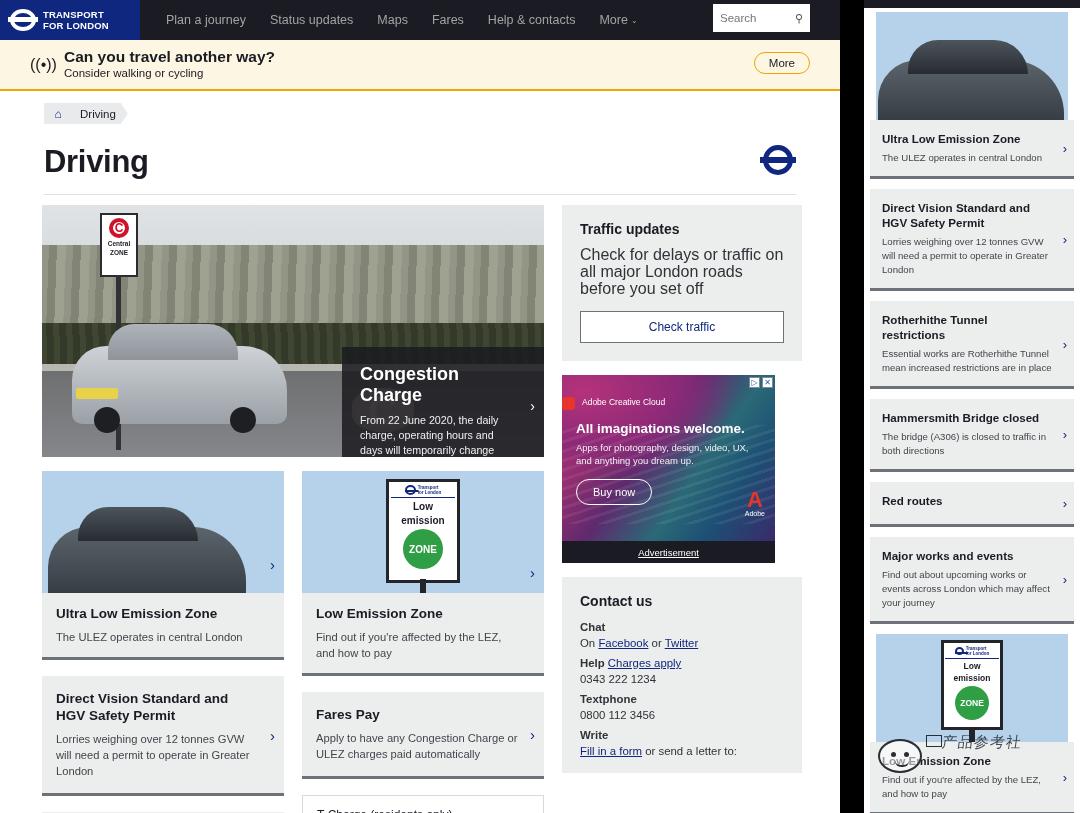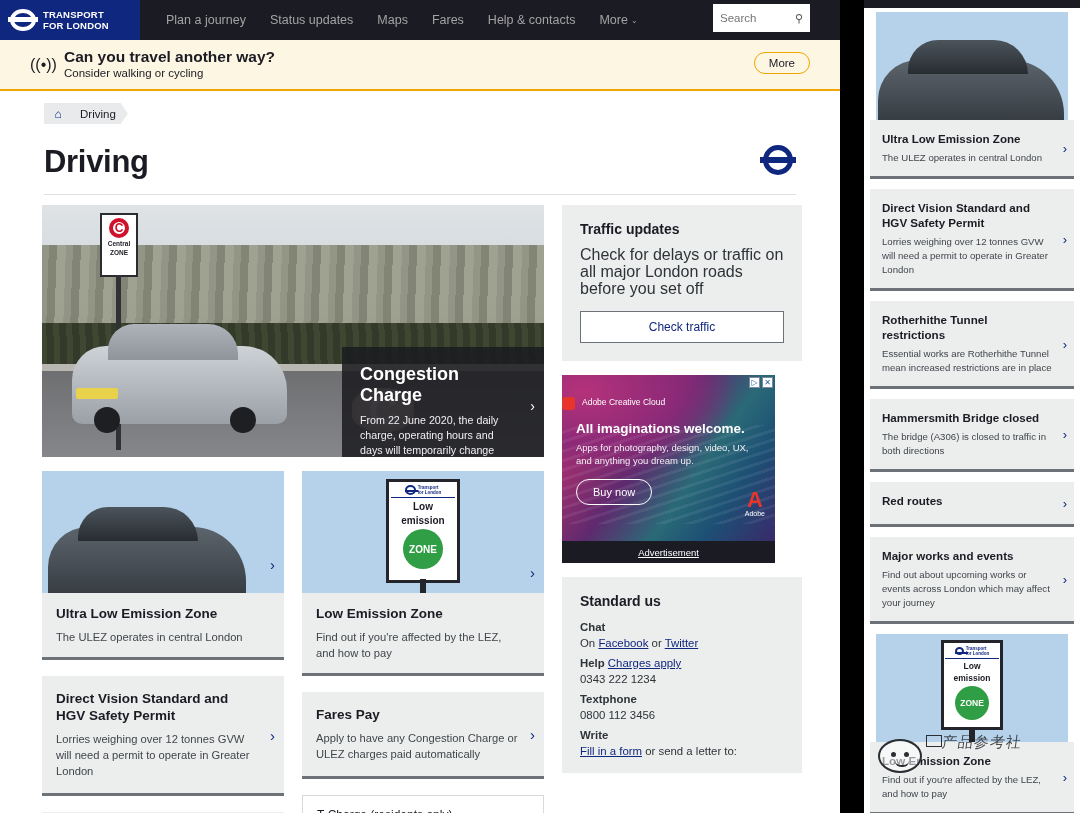--- a/index.html
+++ b/index.html
@@ -459,21 +459,21 @@
               <div class="a">A</div>
               <div class="n">Adobe</div>
             </div>
           </div>
           <div class="ad-foot">
             <span>Advertisement</span>
           </div>
         </div>
 
         <div class="contact">
-          <h3>Standard us</h3>
+          <h3>Contact us</h3>
           <p class="lbl">Chat</p>
           <p>
             <span>On </span><a>Facebook</a><span> or </span><a>Twitter</a>
           </p>
           <p class="lbl">
             <span>Help </span><a style="font-weight:normal">Charges apply</a>
           </p>
           <p>0343 222 1234</p>
           <p class="lbl">Textphone</p>
           <p>0800 112 3456</p>

